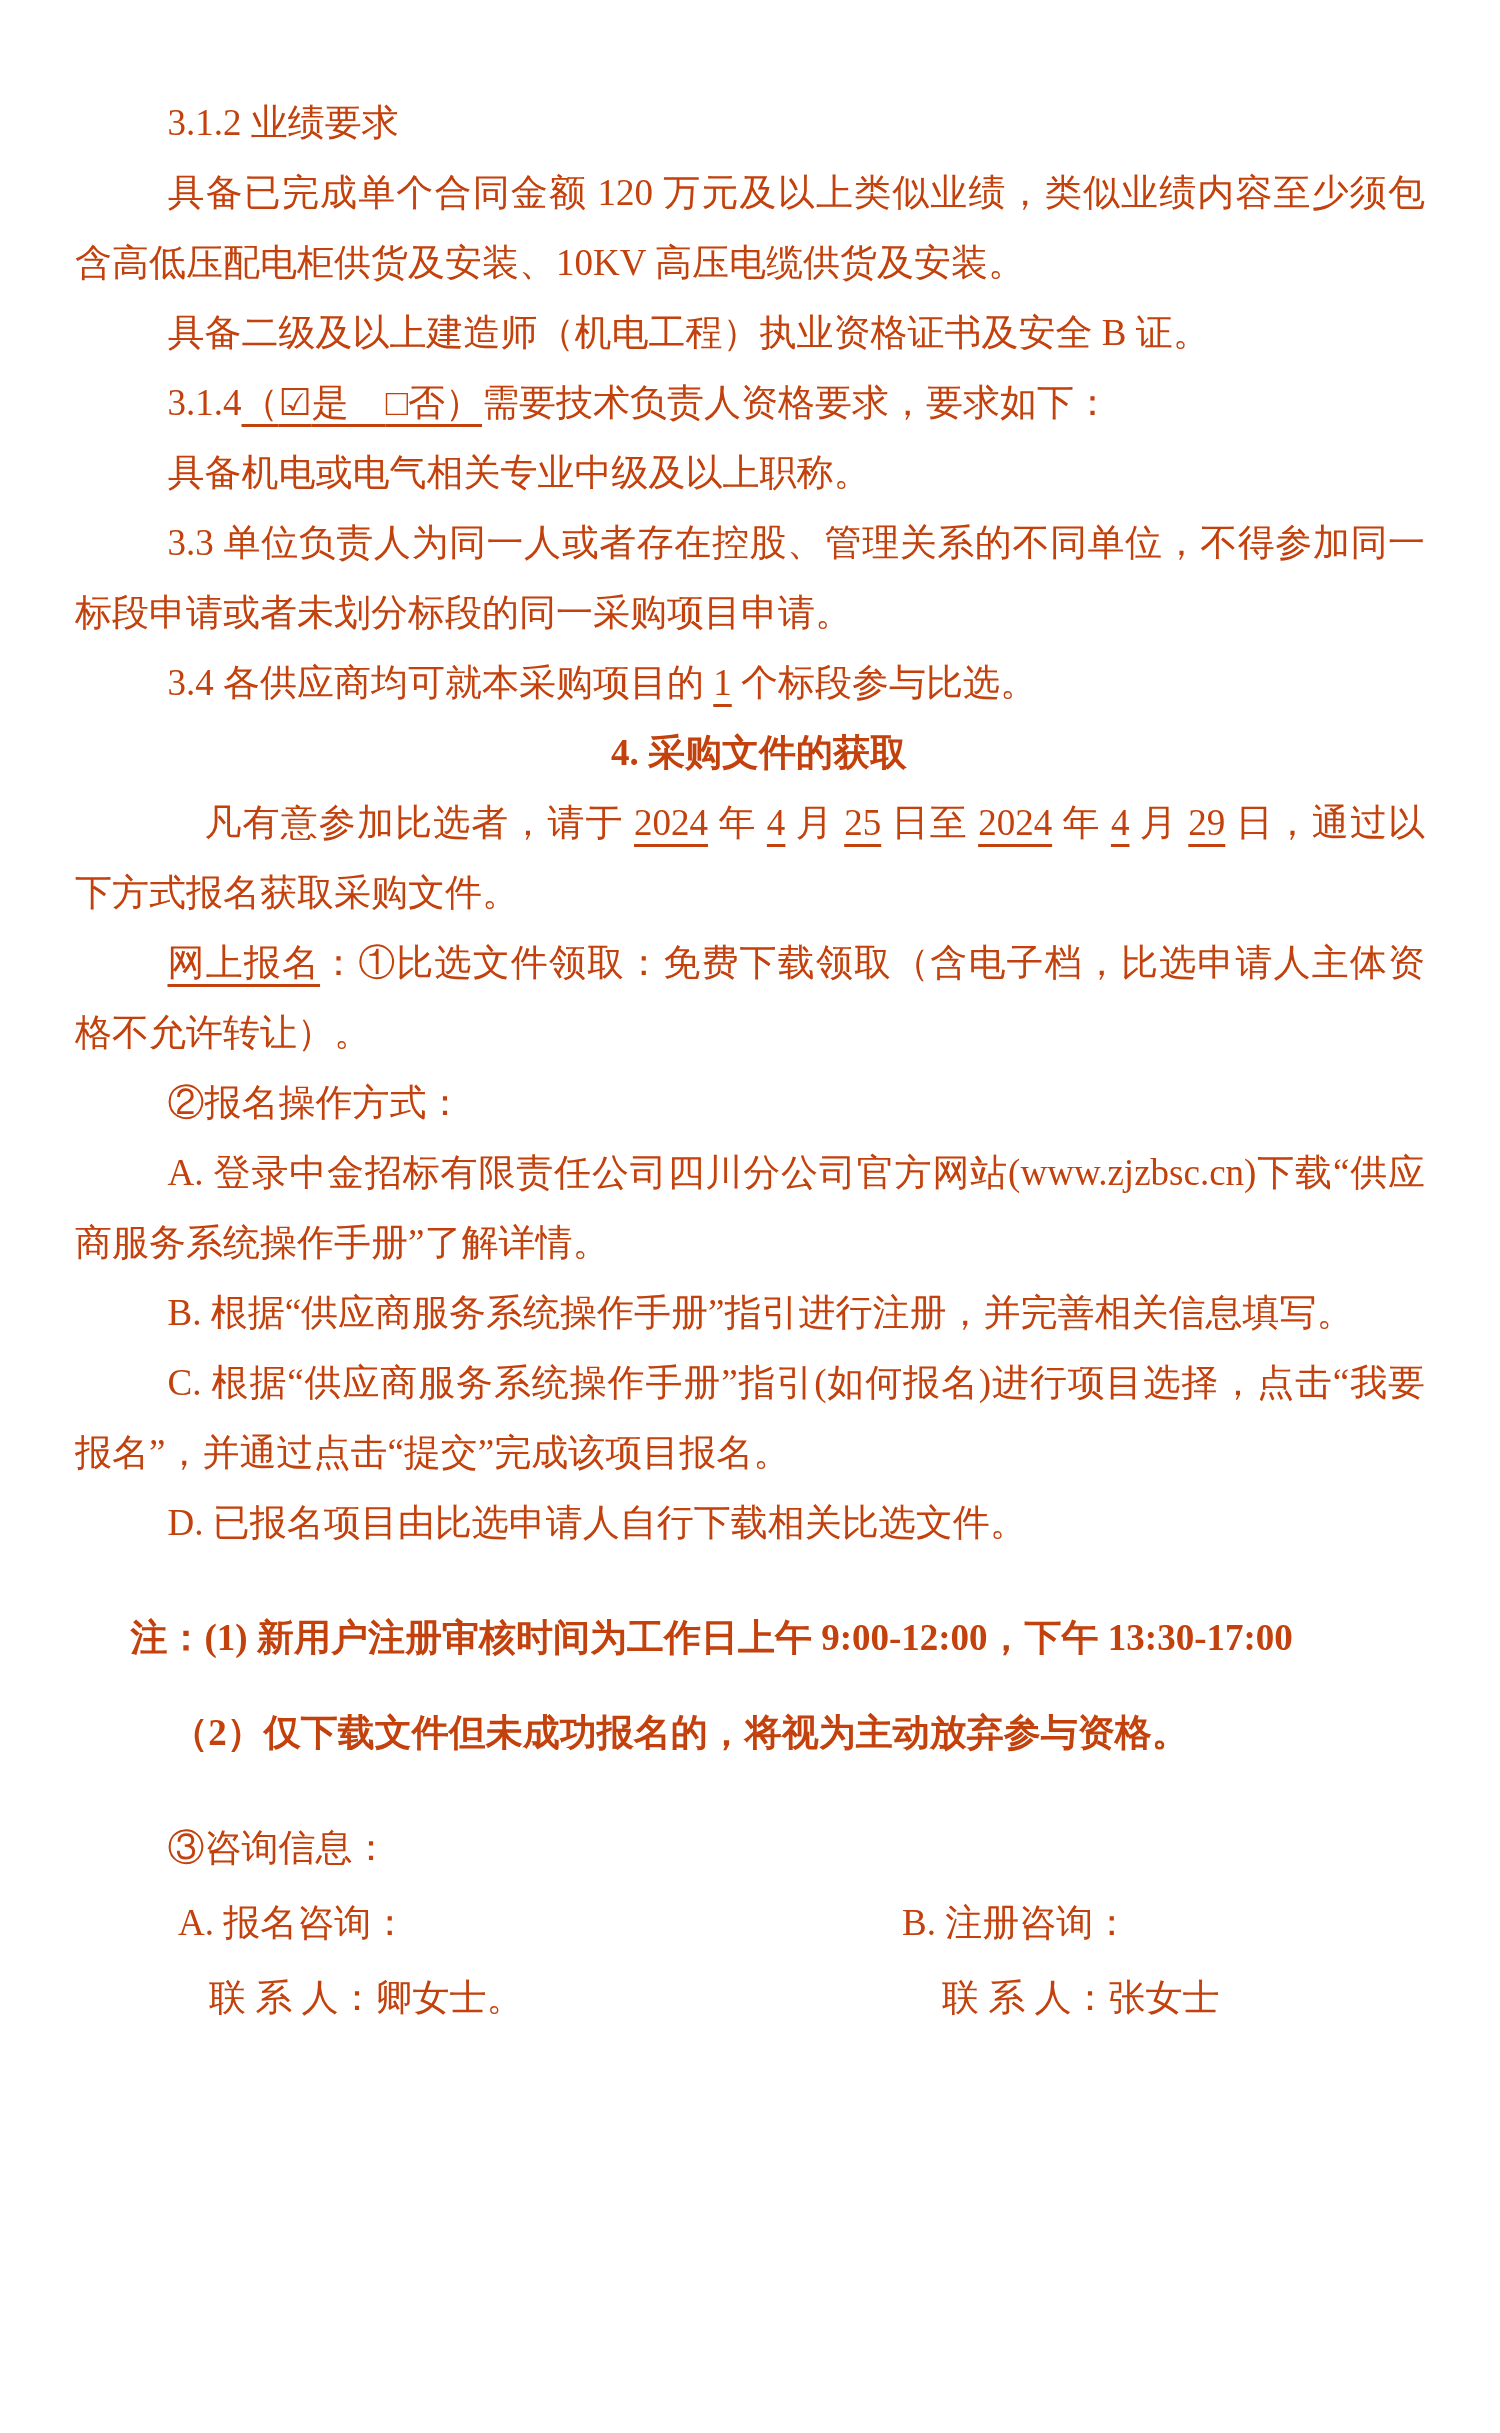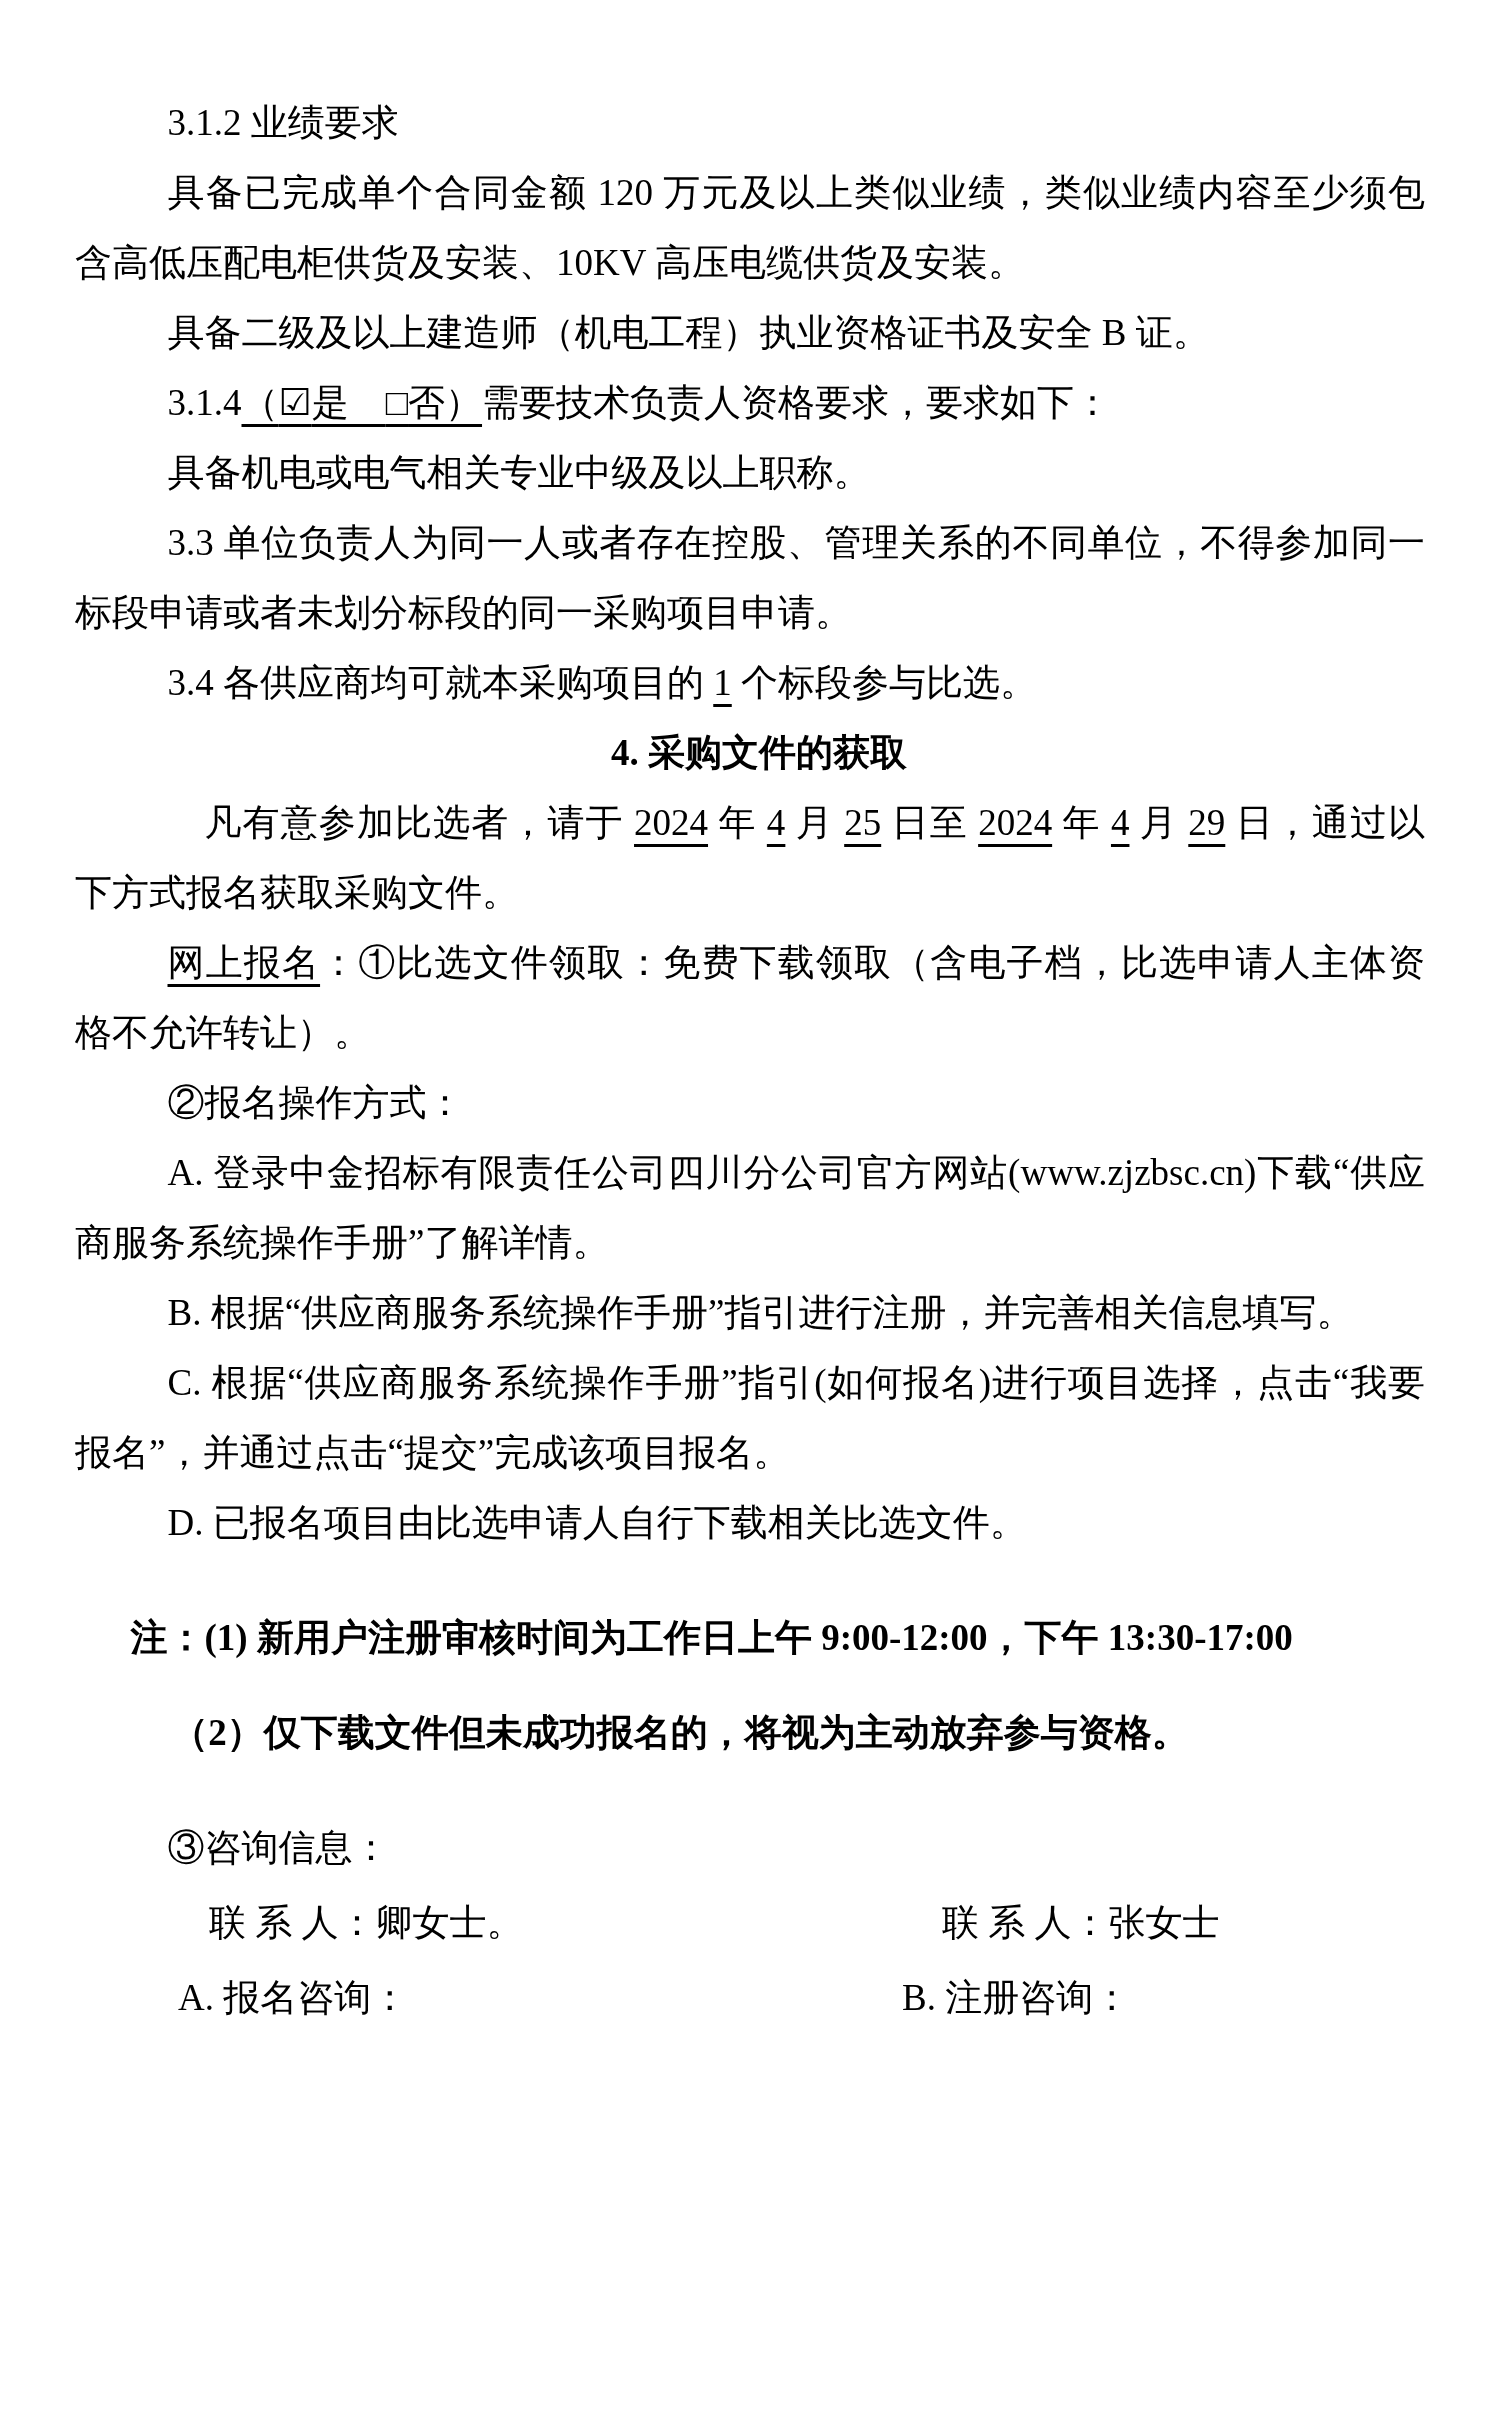--- a/index.html
+++ b/index.html
@@ -4,21 +4,21 @@
 <style>
   html, body { margin: 0; padding: 0; background: #ffffff; }
   .page {
     position: relative;
     width: 1500px;
     height: 2433px;
     margin: 0 auto;
     background: #ffffff;
     box-sizing: border-box;
     padding: 88px 75px 0 75px;
-    color: #000000;
+    color: #c2410c;
     font-family: "Liberation Serif", "DejaVu Serif", serif;
     font-size: 37px;
     line-height: 70px;
     overflow: hidden;
   }
   .para { margin: 0; text-align: justify; }
   .ind2  { text-indent: 2.5em; }
   .ind15 { text-indent: 1.5em; }
   .ind26 { text-indent: 2.6em; }
   .ind35 { text-indent: 3.5em; }
@@ -74,22 +74,22 @@
 
   <p class="para ind2"><span>D. 已报名项目由比选申请人自行下载相关比选文件。</span></p>
 
   <p class="para ind15 b mt45"><span>注：(1) 新用户注册审核时间为工作日上午 9:00-12:00，下午 13:30-17:00</span></p>
 
   <p class="para ind26 b mt25"><span>（2）仅下载文件但未成功报名的，将视为主动放弃参与资格。</span></p>
 
   <p class="para ind2 mt45"><span>③咨询信息：</span></p>
 
   <div class="row mt5">
-    <p class="para col-l pl134"><span>联 系 人：卿女士。</span></p>
-    <p class="para col-r pl42"><span>联 系 人：张女士</span></p>
+    <p class="para col-l pl103"><span>A. 报名咨询：</span></p>
+    <p class="para col-r pl2"><span>B. 注册咨询：</span></p>
   </div>
 
   <div class="row mt5">
-    <p class="para col-l pl103"><span>A. 报名咨询：</span></p>
-    <p class="para col-r pl2"><span>B. 注册咨询：</span></p>
+    <p class="para col-l pl134"><span>联 系 人：卿女士。</span></p>
+    <p class="para col-r pl42"><span>联 系 人：张女士</span></p>
   </div>
 
 </div>
 
 </body></html>

